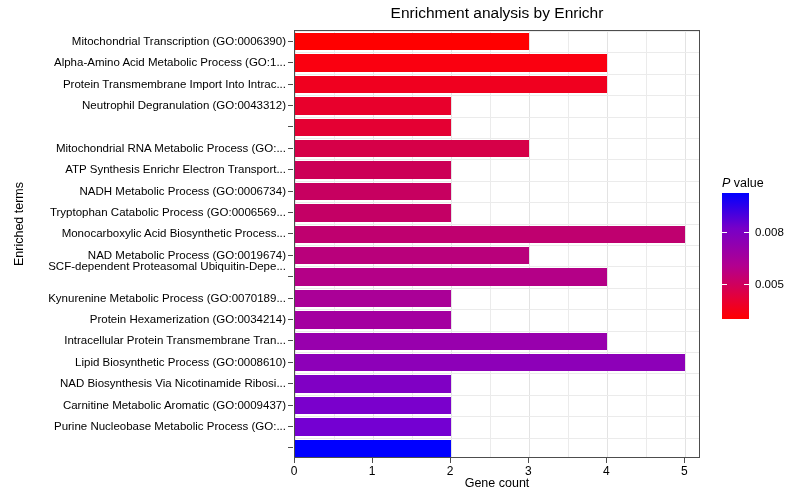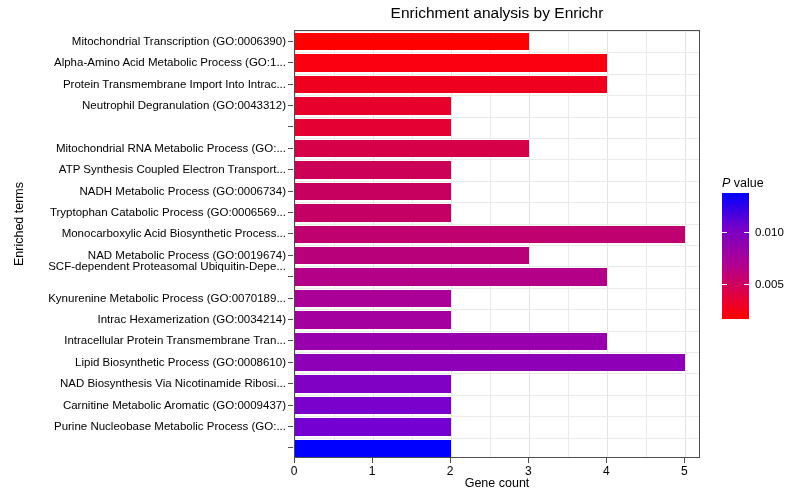--- a/index.html
+++ b/index.html
@@ -257,28 +257,28 @@
         <div class="bar" title="Aromatic Amino Acid Family Catabolic Pro...: 2" style="top: 408.526px; height: 17.548px; width: 156.154px; background: rgb(0, 0, 255);"></div>
       </div>
   </div>
 
   <div class="ytick-labels" id="ytick-labels">
       <div class="ytick-label" style="top: 3.7px;">Mitochondrial Transcription (GO:0006390)</div>
       <div class="ytick-label" style="top: 25.1px;">Alpha-Amino Acid Metabolic Process (GO:1...</div>
       <div class="ytick-label" style="top: 46.5px;">Protein Transmembrane Import Into Intrac...</div>
       <div class="ytick-label" style="top: 67.9px;">Neutrophil Degranulation (GO:0043312)</div>
       <div class="ytick-label" style="top: 110.7px;">Mitochondrial RNA Metabolic Process (GO:...</div>
-      <div class="ytick-label" style="top: 132.1px;">ATP Synthesis Coupled Electron Transport...</div>
+      <div class="ytick-label" style="top: 132.1px;">ATP Synthesis Enrichr Electron Transport...</div>
       <div class="ytick-label" style="top: 153.5px;">NADH Metabolic Process (GO:0006734)</div>
       <div class="ytick-label" style="top: 174.9px;">Tryptophan Catabolic Process (GO:0006569...</div>
       <div class="ytick-label" style="top: 196.3px;">Monocarboxylic Acid Biosynthetic Process...</div>
       <div class="ytick-label" style="top: 217.7px;">NAD Metabolic Process (GO:0019674)</div>
       <div class="ytick-label" style="top: 229px;">SCF-dependent Proteasomal Ubiquitin-Depe...</div>
       <div class="ytick-label" style="top: 260.5px;">Kynurenine Metabolic Process (GO:0070189...</div>
-      <div class="ytick-label" style="top: 281.9px;">Intrac Hexamerization (GO:0034214)</div>
+      <div class="ytick-label" style="top: 281.9px;">Protein Hexamerization (GO:0034214)</div>
       <div class="ytick-label" style="top: 303.3px;">Intracellular Protein Transmembrane Tran...</div>
       <div class="ytick-label" style="top: 324.7px;">Lipid Biosynthetic Process (GO:0008610)</div>
       <div class="ytick-label" style="top: 346.1px;">NAD Biosynthesis Via Nicotinamide Ribosi...</div>
       <div class="ytick-label" style="top: 367.5px;">Carnitine Metabolic Aromatic (GO:0009437)</div>
       <div class="ytick-label" style="top: 388.9px;">Purine Nucleobase Metabolic Process (GO:...</div>
     </div>
   <div id="ytick-marks">
       <div class="ytick-mark" style="top: 40.7px;"></div>
       <div class="ytick-mark" style="top: 62.1px;"></div>
       <div class="ytick-mark" style="top: 83.5px;"></div>
@@ -317,20 +317,20 @@
     </div>
 
   <div class="x-axis-title">Gene count</div>
 
   <div class="legend">
     <div class="legend-title"><span class="ital">P</span><span> value</span></div>
     <div class="legend-bar"></div>
     <div id="legend-ticks">
         <div class="legend-tick left" style="top: 64.2459px;"></div>
         <div class="legend-tick right" style="top: 64.2459px;"></div>
-        <div class="legend-label" style="top: 58.2459px;">0.010</div>
+        <div class="legend-label" style="top: 58.2459px;">0.008</div>
         <div class="legend-tick left" style="top: 115.885px;"></div>
         <div class="legend-tick right" style="top: 115.885px;"></div>
         <div class="legend-label" style="top: 109.885px;">0.005</div>
       </div>
   </div>
 
 </div>
 
 </body></html>

